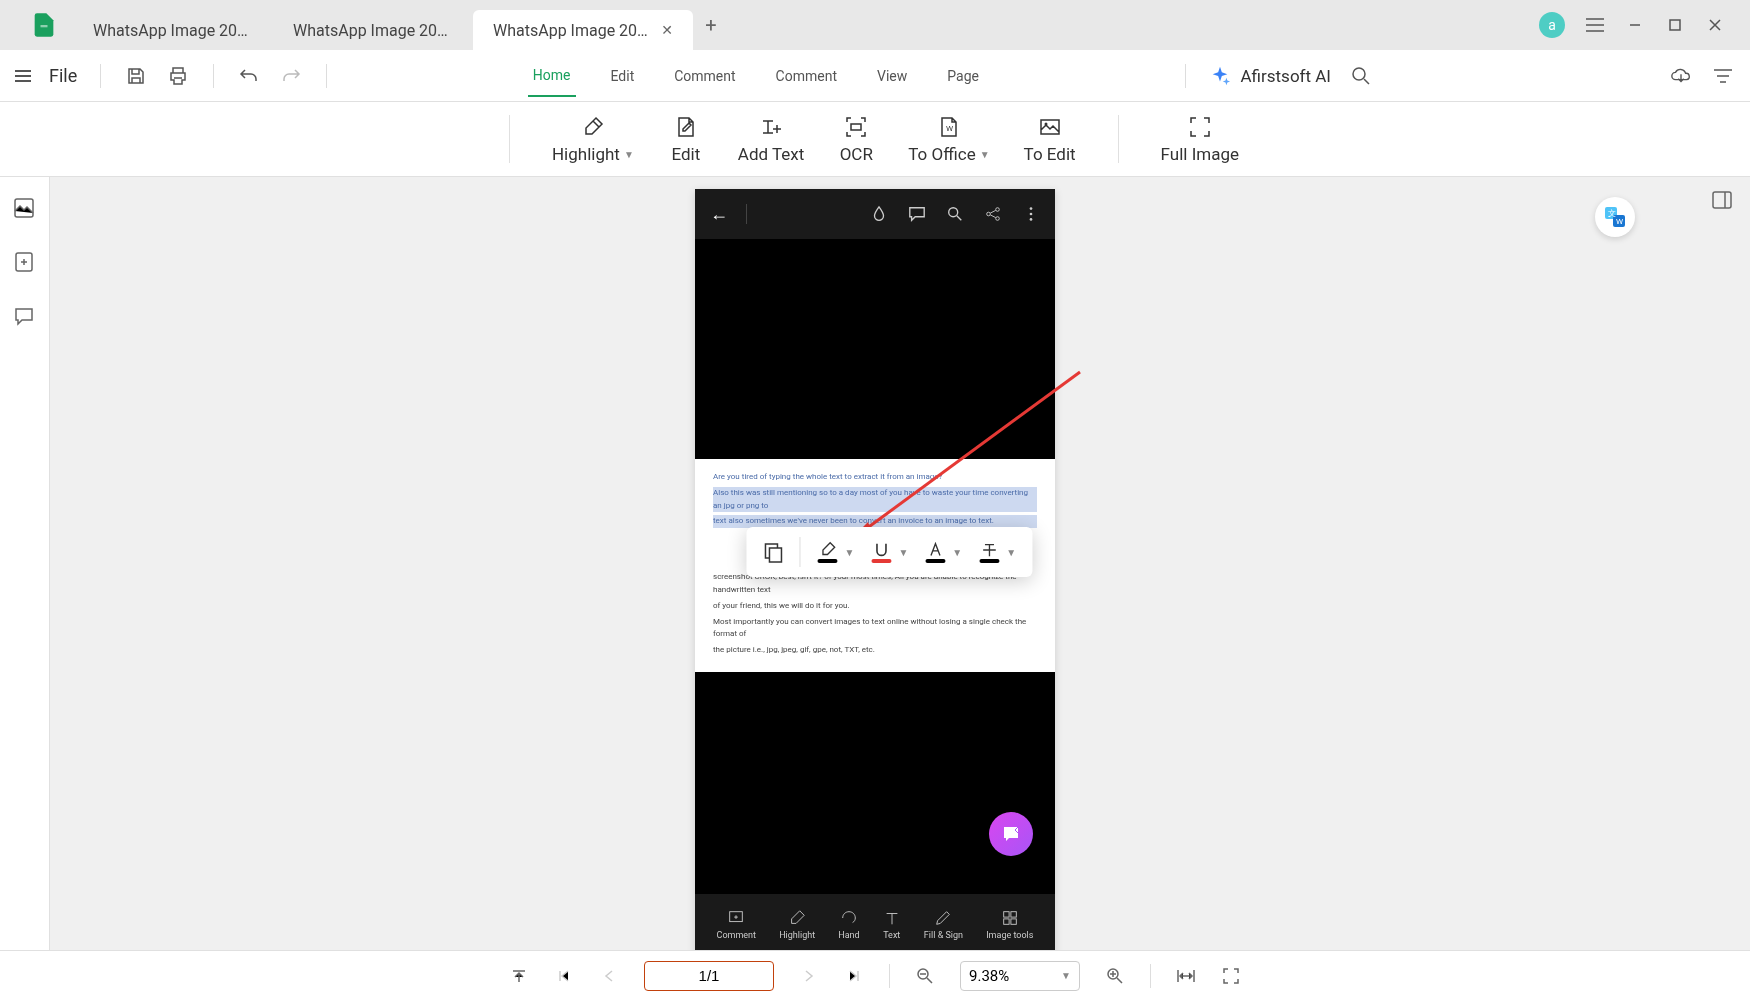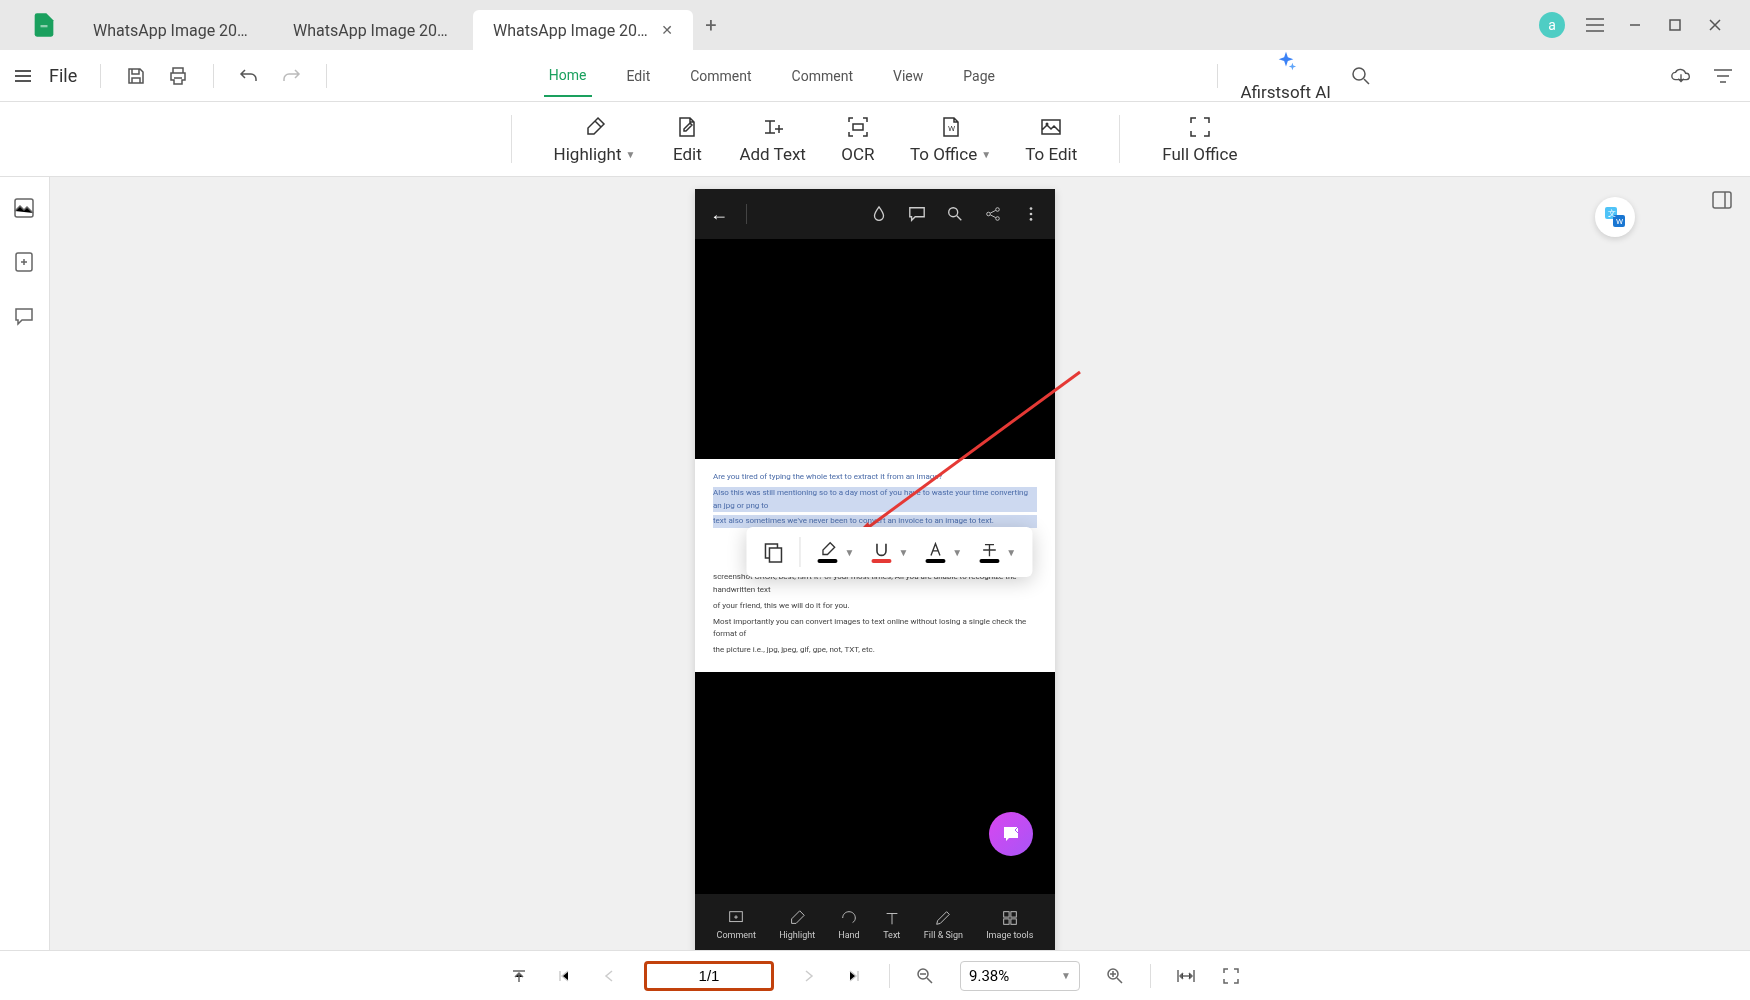--- a/index.html
+++ b/index.html
@@ -24,21 +24,21 @@
 .menu-left { display: flex; align-items: center; gap: 18px; }
 .hamburger { display: flex; flex-direction: column; gap: 3px; }
 .hamburger span { width: 16px; height: 2px; background: #555; }
 .file-label { font-size: 18px; color: #333; }
 .sep { width: 1px; height: 24px; background: #ddd; margin: 0 5px; }
 .icon-btn { width: 24px; height: 24px; display: flex; align-items: center; justify-content: center; cursor: pointer; color: #555; }
 .menu-center { display: flex; align-items: center; gap: 30px; margin: 0 auto; }
 .menu-item { font-size: 14px; color: #555; cursor: pointer; padding: 12px 5px; }
 .menu-item.active { color: #1aa05e; border-bottom: 2px solid #1aa05e; }
 .menu-right { display: flex; align-items: center; gap: 18px; }
-.ai-label { font-size: 17px; color: #333; display: flex; align-items: center; gap: 10px; flex-direction: column; }
+.ai-label { font-size: 17px; color: #333; display: flex; align-items: center; gap: 10px; }
 .ai-icon { width: 22px; height: 22px; }
 
 
 .toolbar { height: 75px; background: #fff; border-bottom: 1px solid #e0e0e0; display: flex; align-items: center; justify-content: center; gap: 20px; padding: 0 20px; }
 .tool-group { display: flex; align-items: center; gap: 10px; }
 .tool-sep { width: 1px; height: 48px; background: #e0e0e0; margin: 0 10px; }
 .tool-btn { display: flex; flex-direction: column; align-items: center; justify-content: center; gap: 4px; padding: 6px 12px; border-radius: 6px; cursor: pointer; min-width: 60px; }
 .tool-btn.active { background: #e5e5e5; }
 .tool-icon { width: 26px; height: 26px; display: flex; align-items: center; justify-content: center; }
 .tool-label { font-size: 17px; color: #333; display: flex; align-items: center; gap: 4px; }
@@ -75,21 +75,21 @@
 .float-sep { width: 1px; height: 30px; background: #ddd; }
 
 
 .red-arrow { position: absolute; top: 190px; left: 780px; z-index: 5; pointer-events: none; }
 
 
 .translate-badge { position: absolute; top: 20px; right: 65px; width: 40px; height: 40px; border-radius: 50%; background: #fff; box-shadow: 0 2px 6px rgba(0,0,0,0.15); display: flex; align-items: center; justify-content: center; }
 
 
 .bottom-bar { height: 50px; background: #fff; border-top: 1px solid #e0e0e0; display: flex; align-items: center; justify-content: center; gap: 25px; }
-.page-input { width: 130px; height: 30px; border: 3px solid #c2410c; border-radius: 4px; text-align: center; font-size: 15px; }
+.page-input { width: 130px; height: 30px; border: 1px solid #c2410c; border-radius: 4px; text-align: center; font-size: 15px; }
 .zoom-select { width: 120px; height: 30px; border: 1px solid #ccc; border-radius: 4px; padding: 0 8px; font-size: 15px; display: flex; align-items: center; justify-content: space-between; }
 .nav-icon { color: #666; cursor: pointer; width: 20px; height: 20px; display: flex; align-items: center; justify-content: center; }
 .nav-icon.disabled { color: #ccc; }
 .bb-sep { width: 1px; height: 24px; background: #ddd; }
 
 svg { display: block; }
 </style>
 </head>
 <body>
 
@@ -270,21 +270,21 @@
     </div>
   </div>
   <div class="tool-sep"></div>
   <div class="tool-group">
     <div class="tool-btn">
       <div class="tool-icon">
           <svg width="24" height="24" viewBox="0 0 24 24">
             <path fill="none" stroke="#333" stroke-width="1.5" d="M3 8V3h5M21 8V3h-5M3 16v5h5M21 16v5h-5"></path>
           </svg>
         </div>
-      <div class="tool-label">Full Office</div>
+      <div class="tool-label">Full Image</div>
     </div>
   </div>
 </div>
 
 <div class="main">
   <div class="left-sidebar">
     <div class="side-icon">
         <svg width="22" height="22" viewBox="0 0 22 22">
           <rect x="2" y="2" width="18" height="18" fill="none" stroke="#666" stroke-width="1.5" rx="2"></rect>
           <path stroke="#666" stroke-width="1.5" d="M2 14l5-5 4 4 3-3 6 6"></path>

